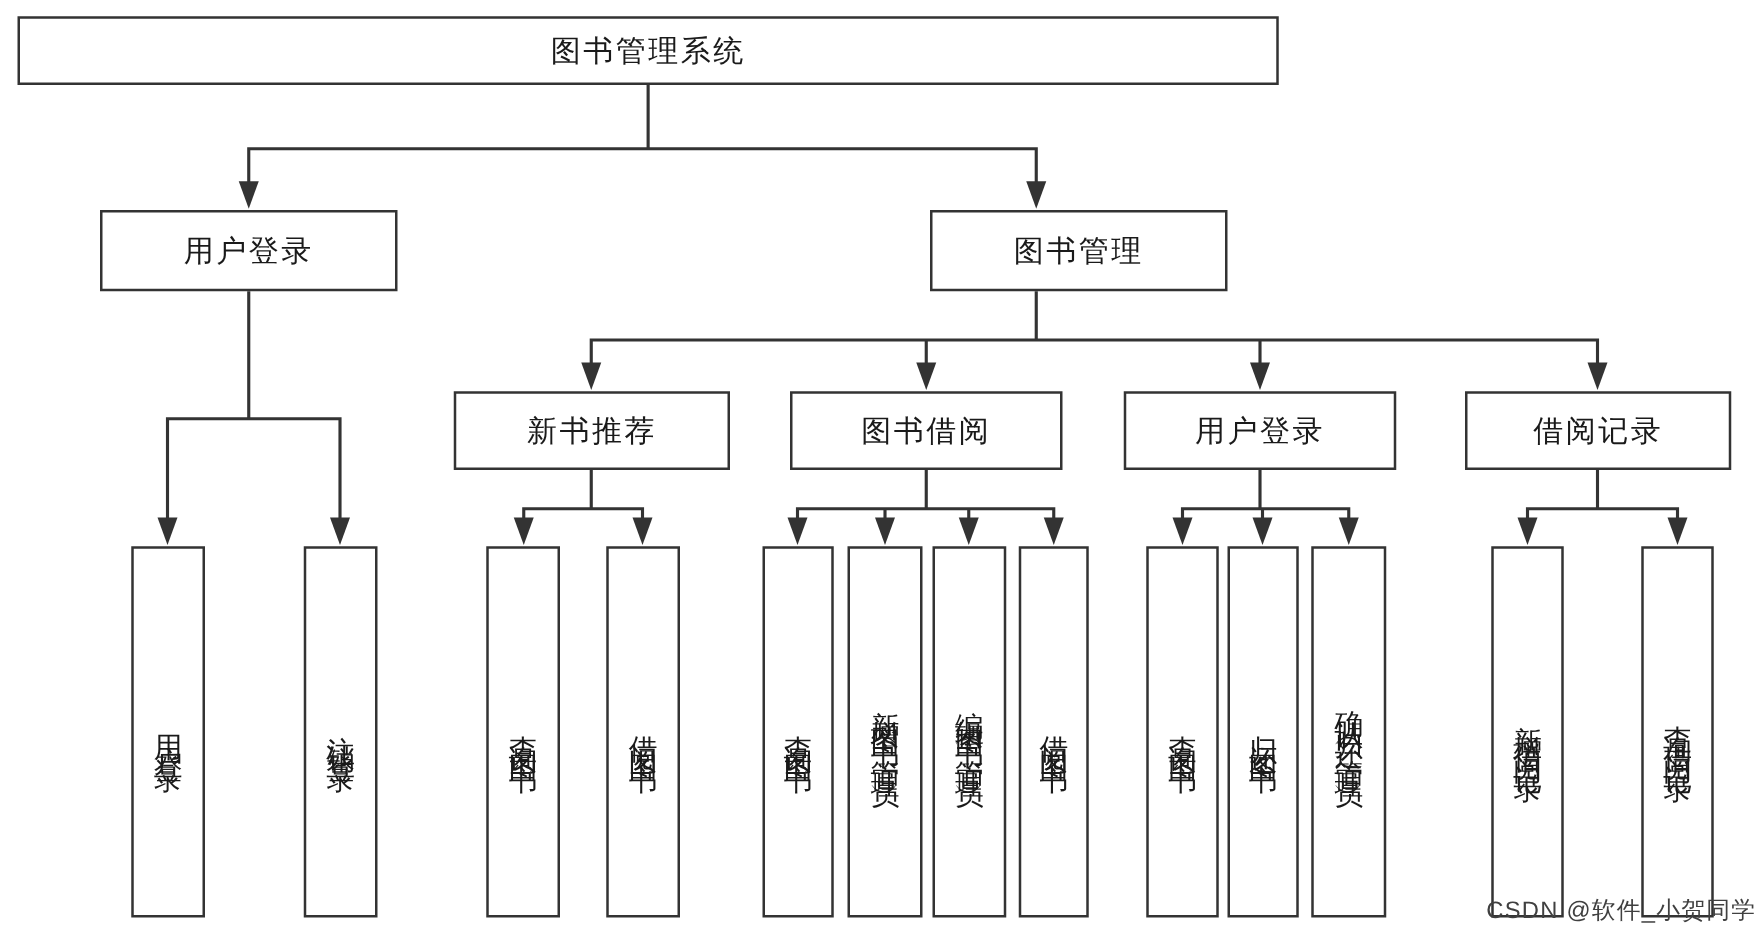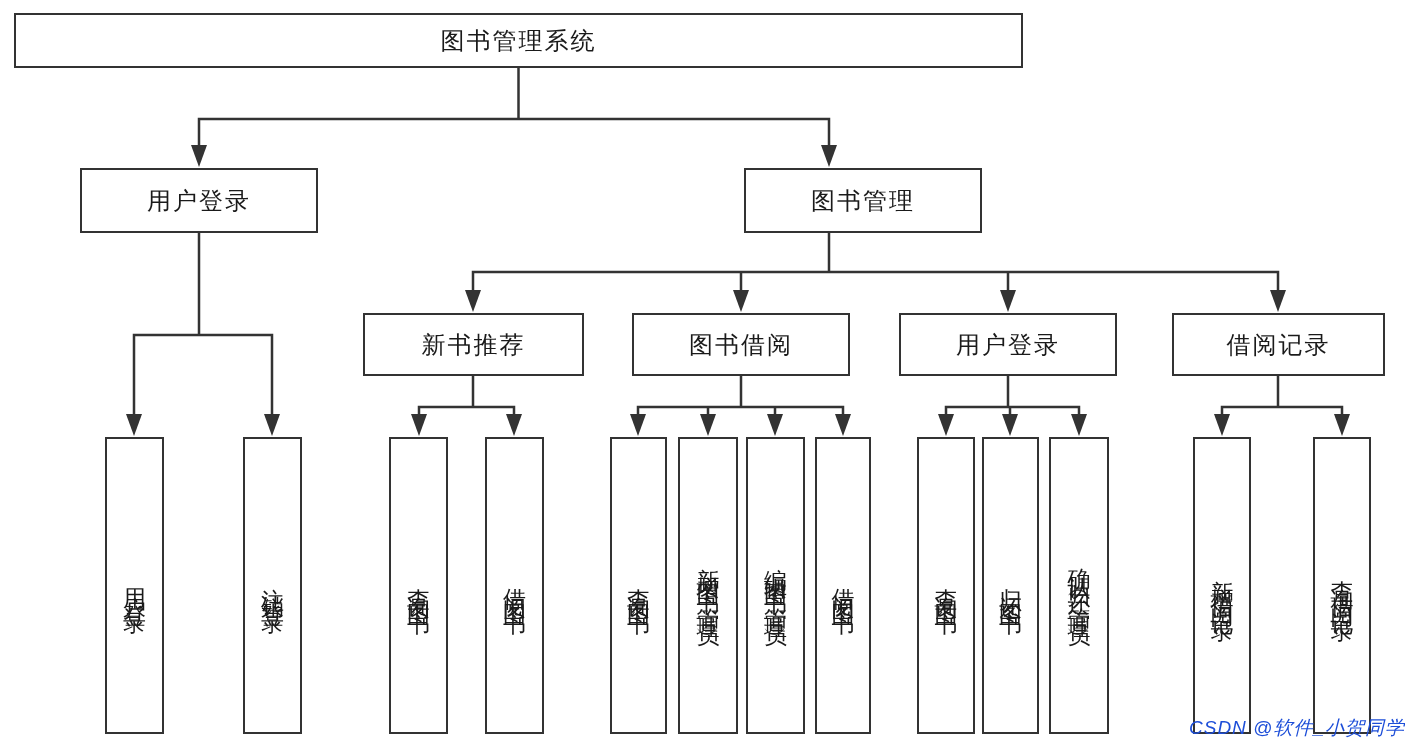--- a/index.html
+++ b/index.html
@@ -64,23 +64,22 @@
   .d3 { left: 1049px; width: 60px; }
   .e1 { left: 1193px; width: 58px; }
   .e2 { left: 1313px; width: 58px; }
   .watermark {
     position: absolute;
     left: 1189px;
     top: 715px;
     z-index: 5;
     font-size: 19px;
     letter-spacing: 1px;
-    color: #1d4ed8;
+    color: #404040;
     white-space: nowrap;
-    font-style: italic;
   }
 </style>
 </head>
 <body>
 
 <div class="canvas">
 
   <svg class="connectors" viewBox="0 0 1405 747" aria-hidden="true">
     <g stroke="#333333" stroke-width="2.5" fill="none" stroke-linecap="square">
       <path d="M518.5 68 V119 M199 119 H829 M199 119 V146 M829 119 V146"></path>

